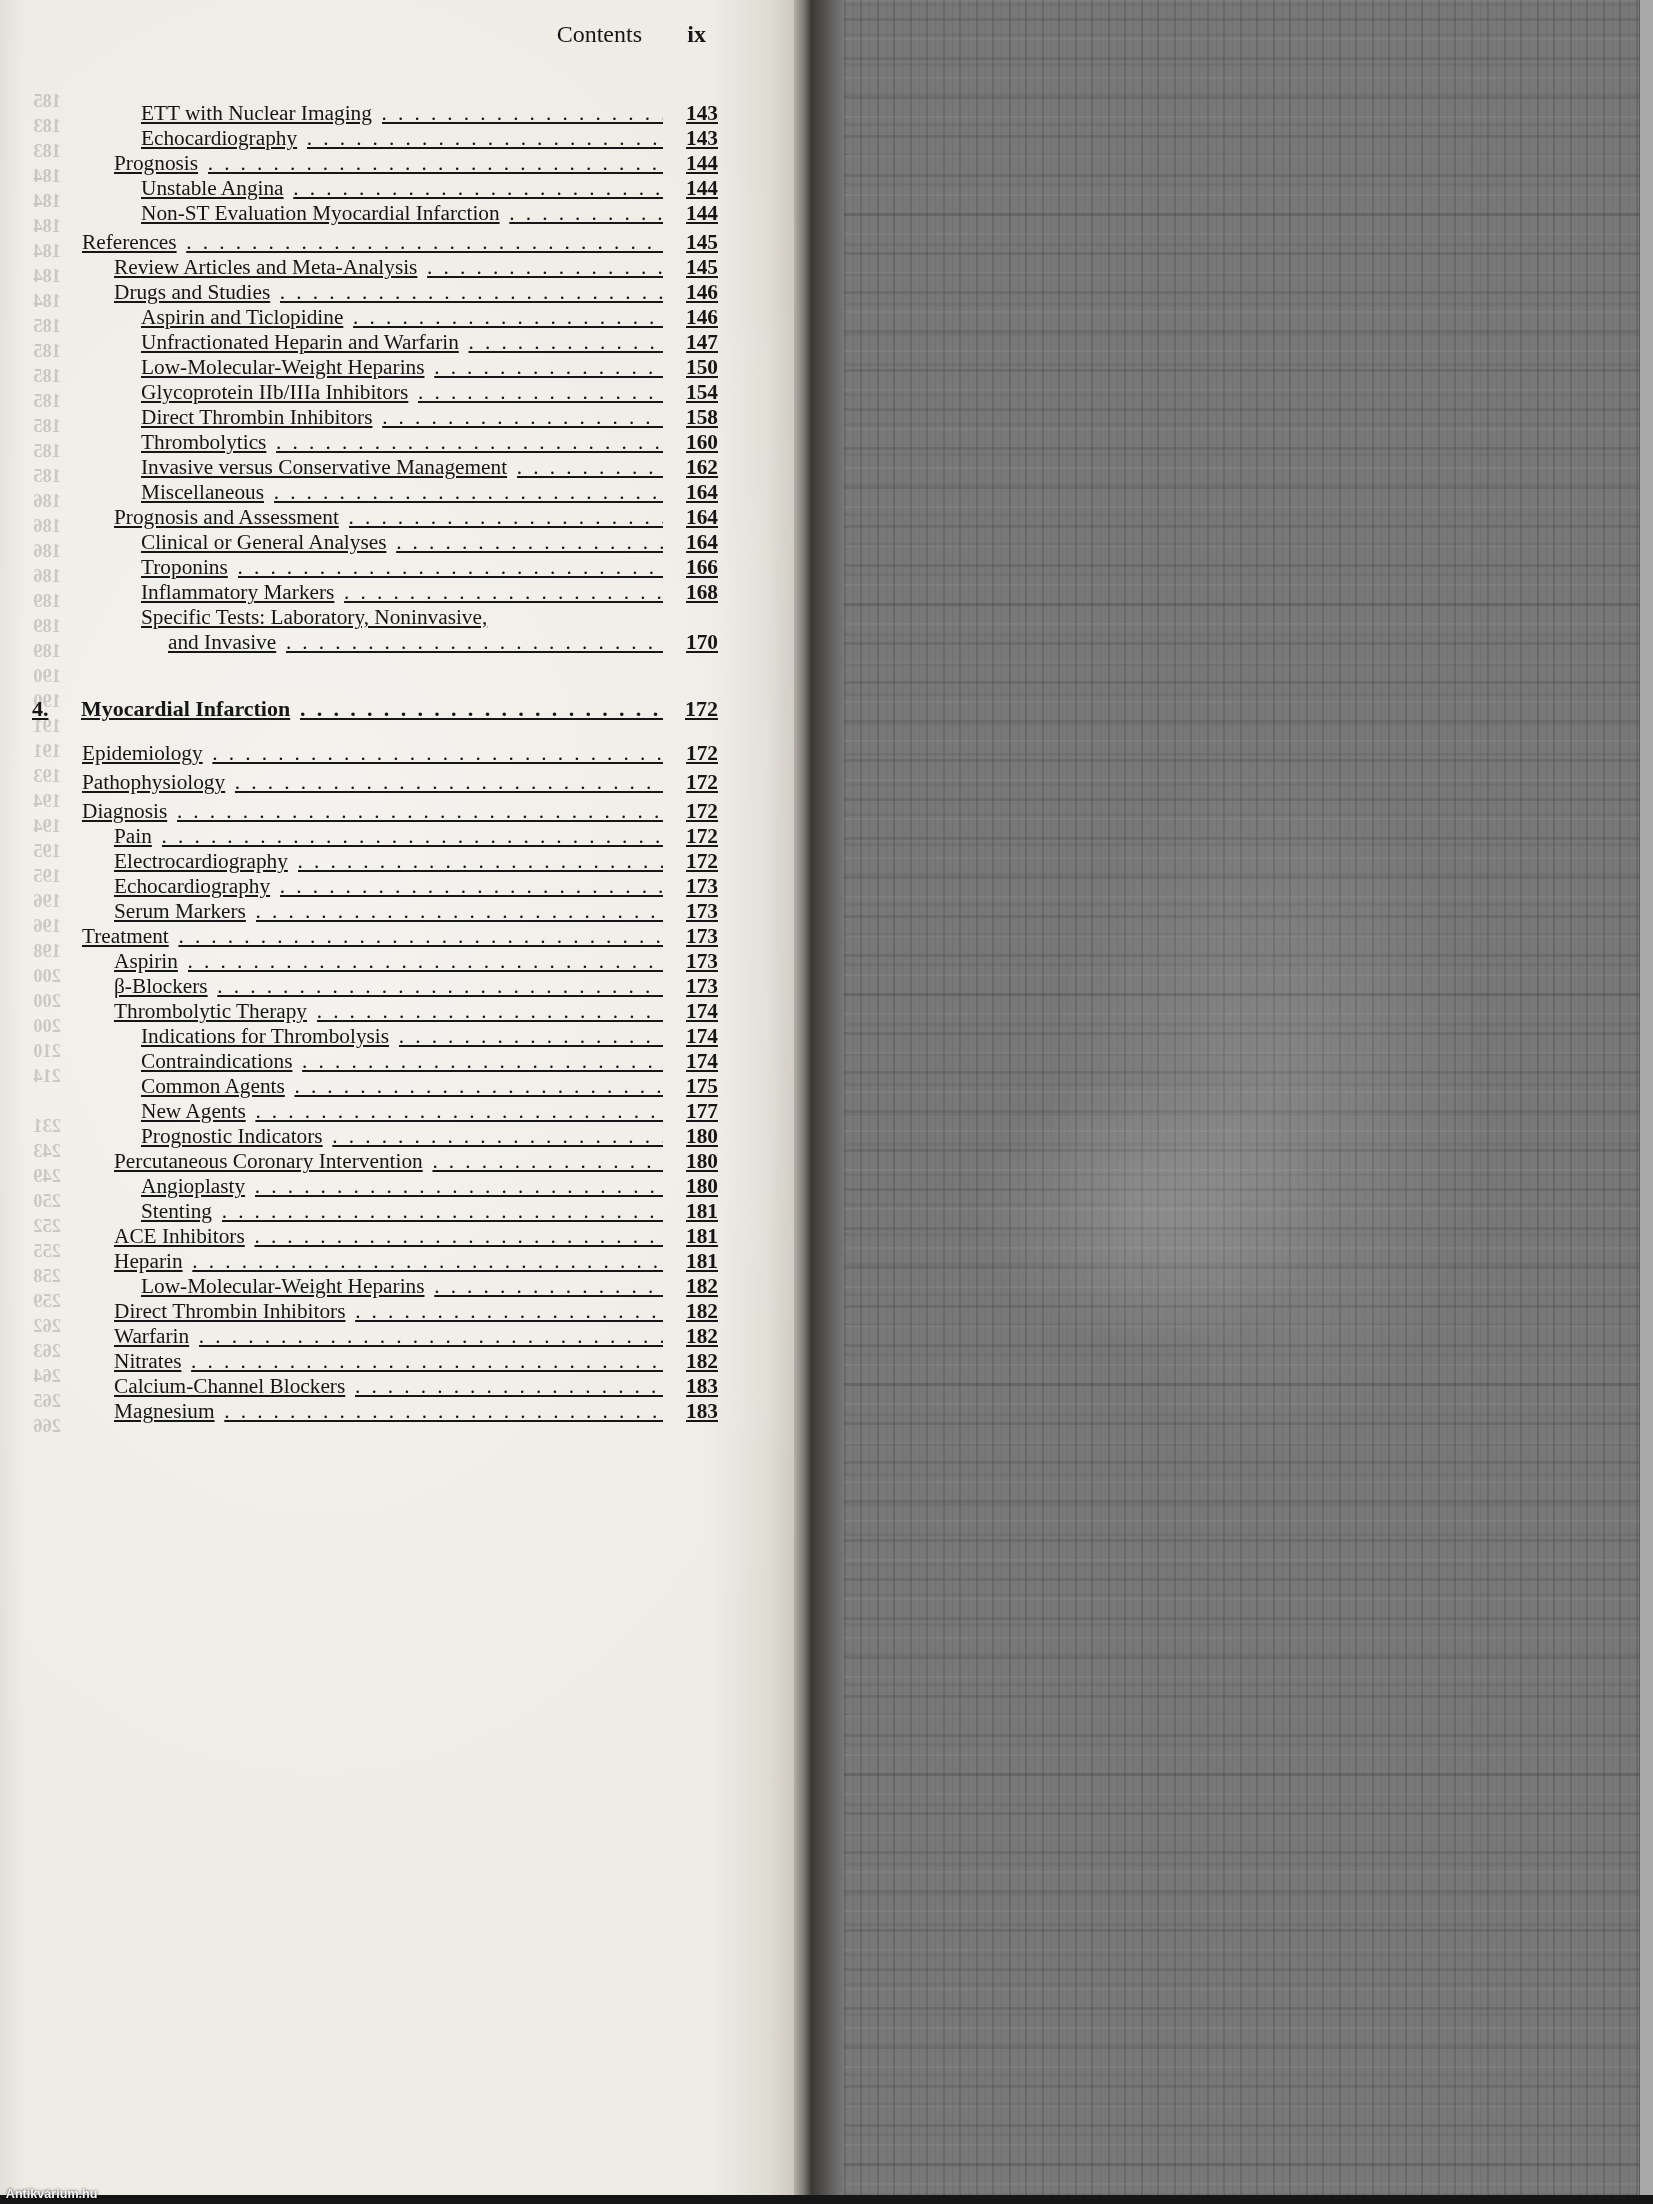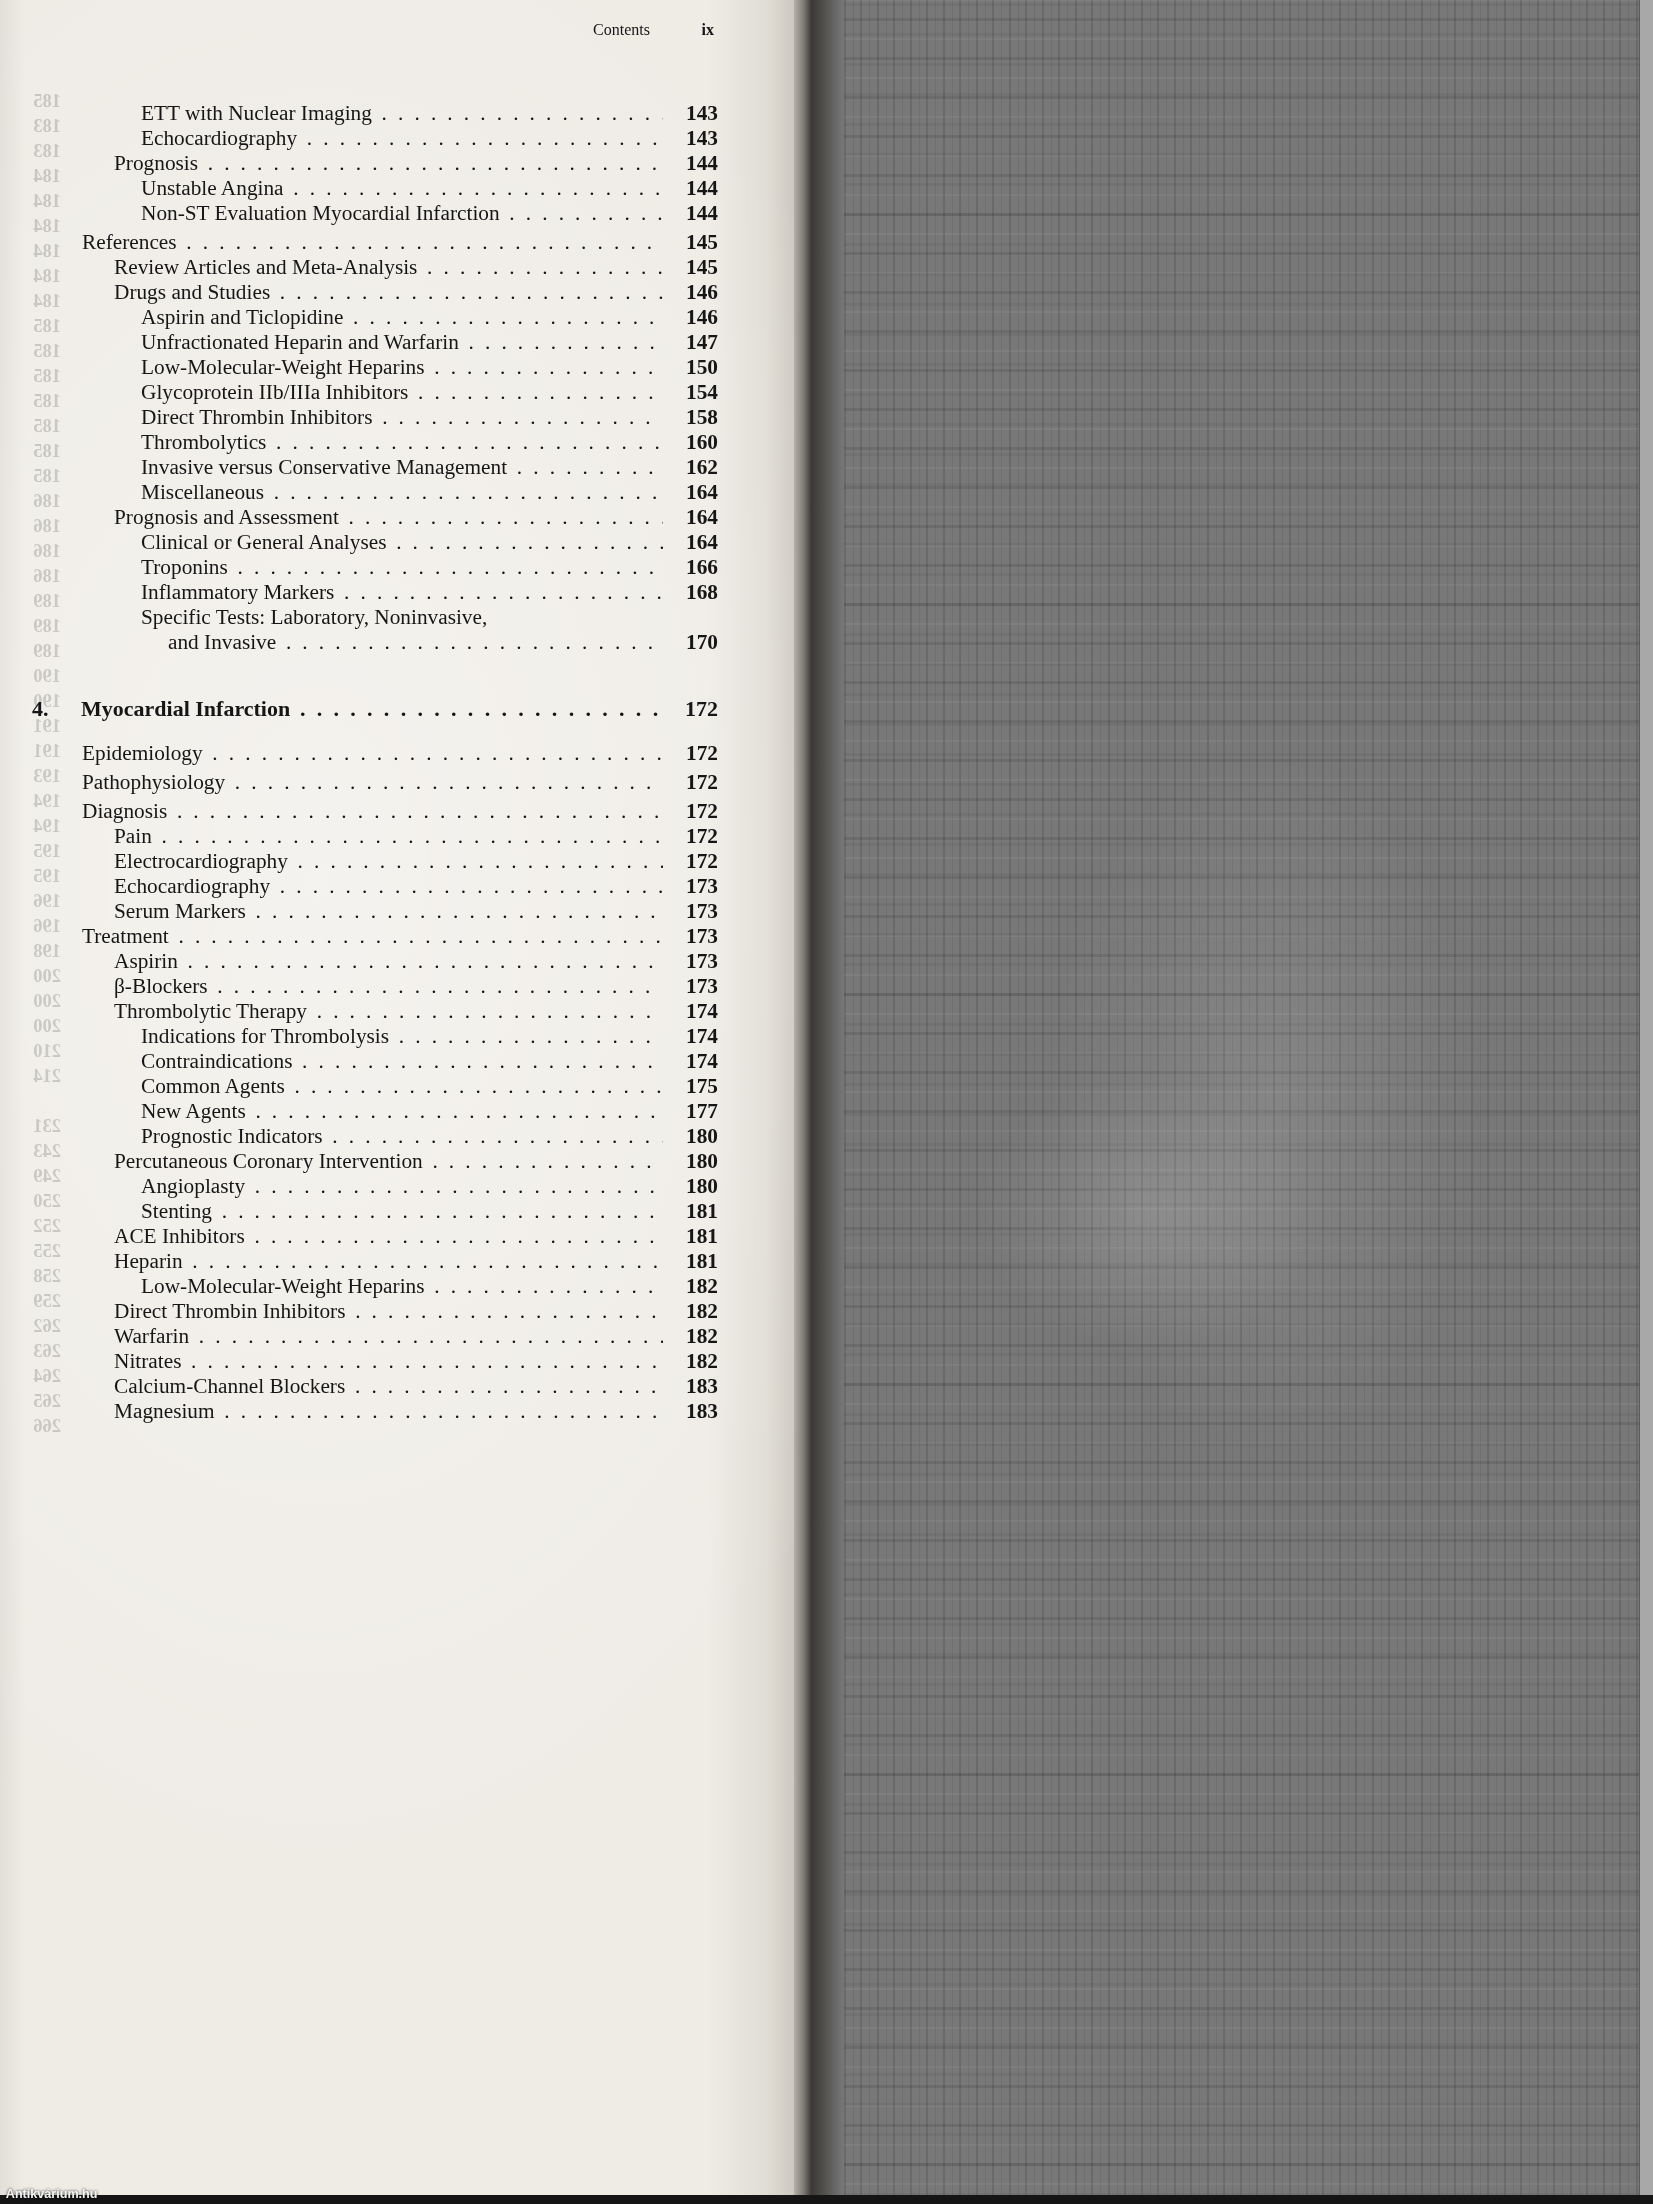--- a/index.html
+++ b/index.html
@@ -36,23 +36,23 @@
     font-size: 18.4px;
     font-weight: bold;
     color: rgba(45,45,45,0.20);
     transform: scaleX(-1);
     text-align: left;
   }
 
   
   .header {
     position: absolute;
-    top: 21.3px; left: 28px;
+    top: 21.3px; left: 20px;
     width: 686px; height: 31px;
-    font-size: 16px;
+    font-size: 24px;
     color: var(--ink, #161616);
     font-family: Liberation Serif, serif;
   }
   .hdr-title { position: absolute; right: 64px; top: 0; }
   .hdr-pg    { position: absolute; right: 0;  top: 0; font-weight: bold; }
 
   
   .toc {
     position: absolute;
     left: 32px; top: 101px;
@@ -60,20 +60,21 @@
     color: var(--ink, #161616);
   }
   .row {
     display: flex;
     align-items: flex-start;
     height: 25px;
     line-height: 25px;
     font-size: 21.3px;
     white-space: nowrap;
     overflow: hidden;
+    text-decoration: underline;
   }
   .indent-0 { padding-left: 50px; }
   .indent-1 { padding-left: 82px; }
   .indent-2 { padding-left: 109px; }
   .indent-3 { padding-left: 136px; }
   .gap-small { margin-top: 4px; }
   .row.chapter {
     padding-left: 0;
     font-weight: bold;
     font-size: 22px;

